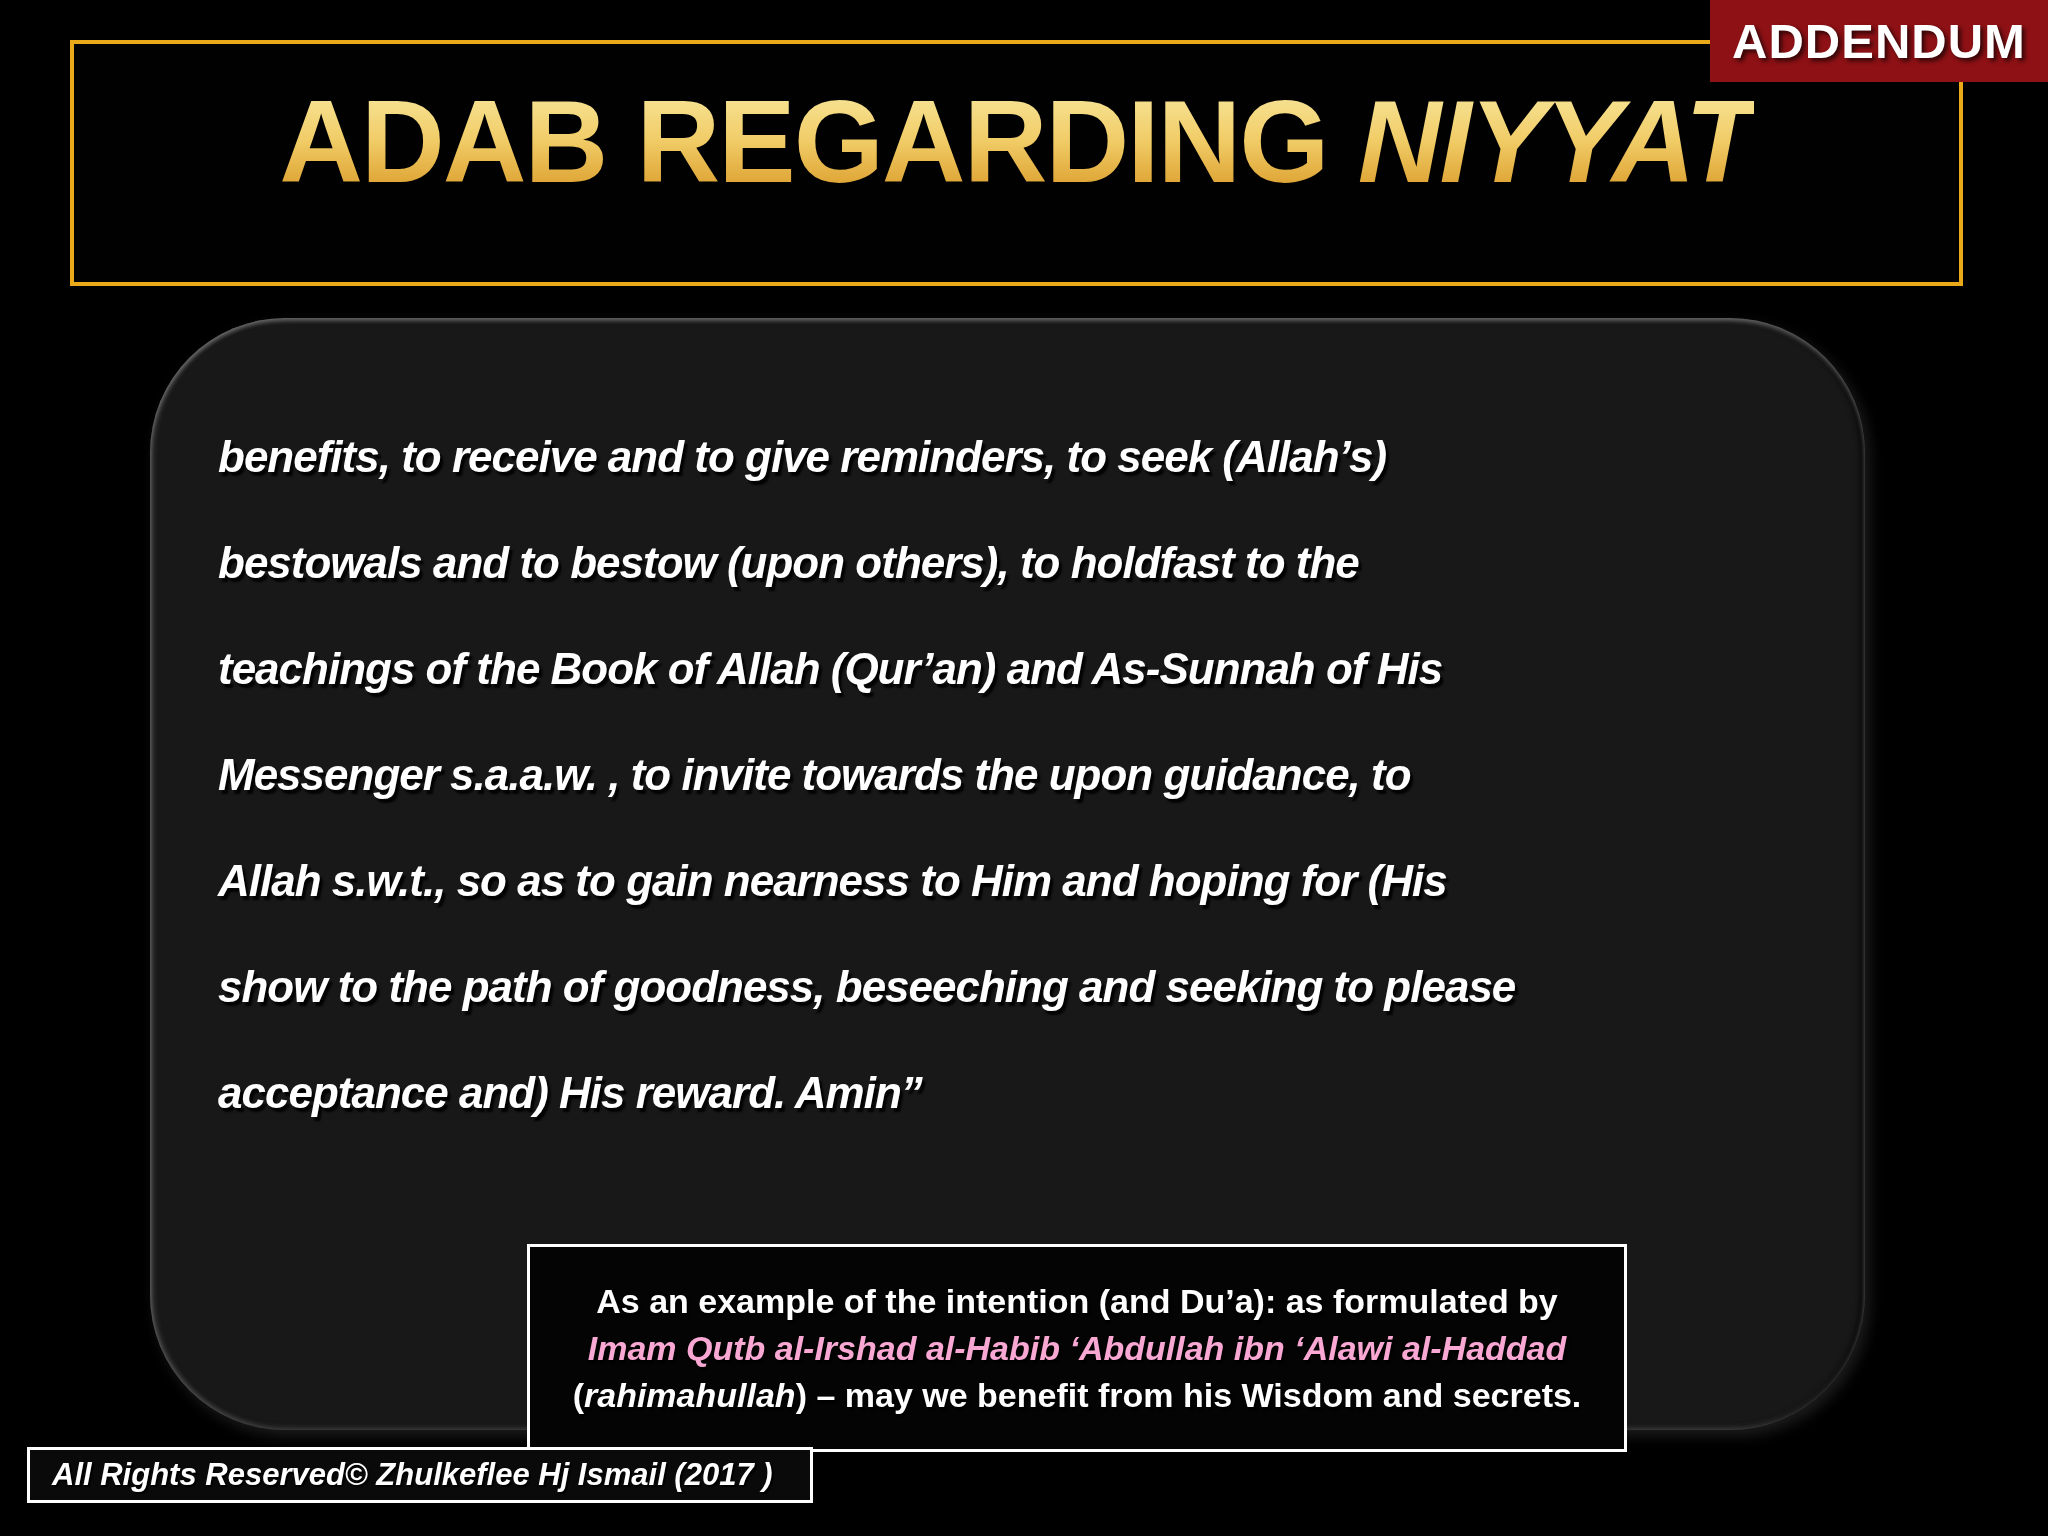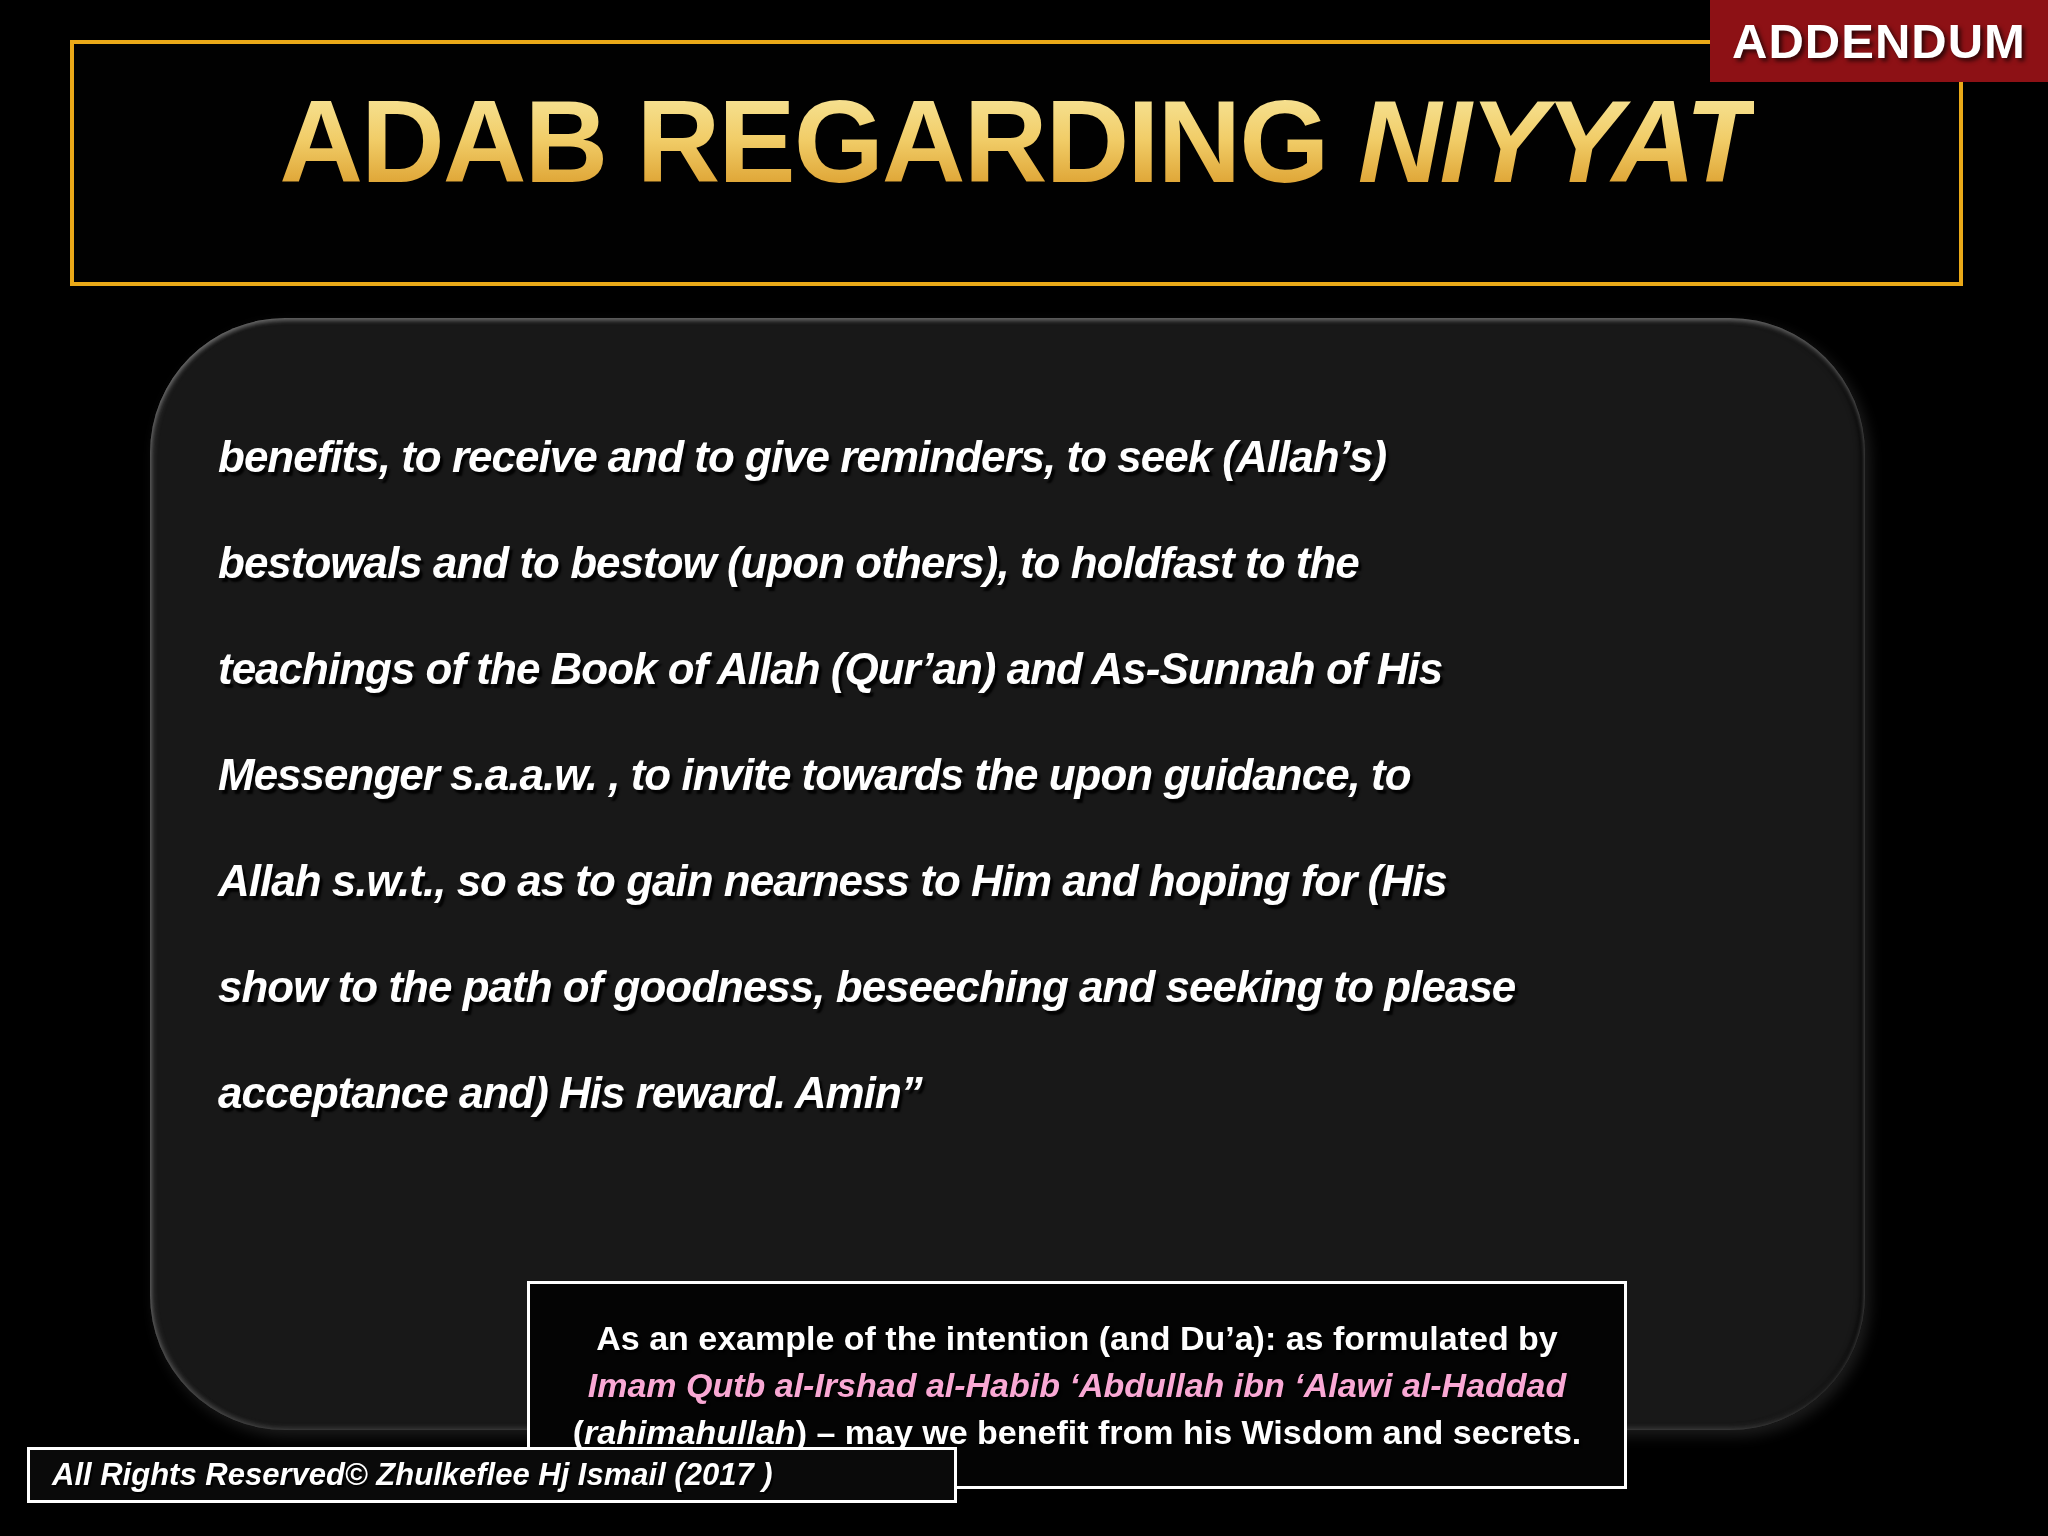--- a/index.html
+++ b/index.html
@@ -78,21 +78,21 @@
     letter-spacing:-1px;
     color:#fff;
     white-space:pre;
     text-shadow:3px 4px 2px rgba(0,0,0,0.9);
   }
   .quote p.q-indent{padding-left:16px;}
 
   
   .attribution{
     position:absolute;
-    left:527px;top:1281px;
+    left:527px;top:1244px;
     width:1100px;height:208px;
     box-sizing:border-box;
     border:3px solid #fff;
     background:#040404;
     display:flex;flex-direction:column;
     align-items:center;justify-content:center;
     text-align:center;
   }
   .attribution div{
     line-height:47px;
@@ -105,21 +105,21 @@
   .attribution .attr-imam{
     color:#f9a8d4;
     font-style:italic;
   }
   .attribution .attr-line3 em{font-style:italic;}
 
   
   .copyright{
     position:absolute;
     left:27px;top:1447px;
-    width:930px;height:56px;
+    width:786px;height:56px;
     box-sizing:border-box;
     border:3px solid #fff;
     background:#0a0a0a;
     color:#fff;
     font-size:31px;
     font-weight:bold;
     font-style:italic;
     display:flex;align-items:center;
     padding-left:22px;
     text-shadow:2px 2px 1px #000;

